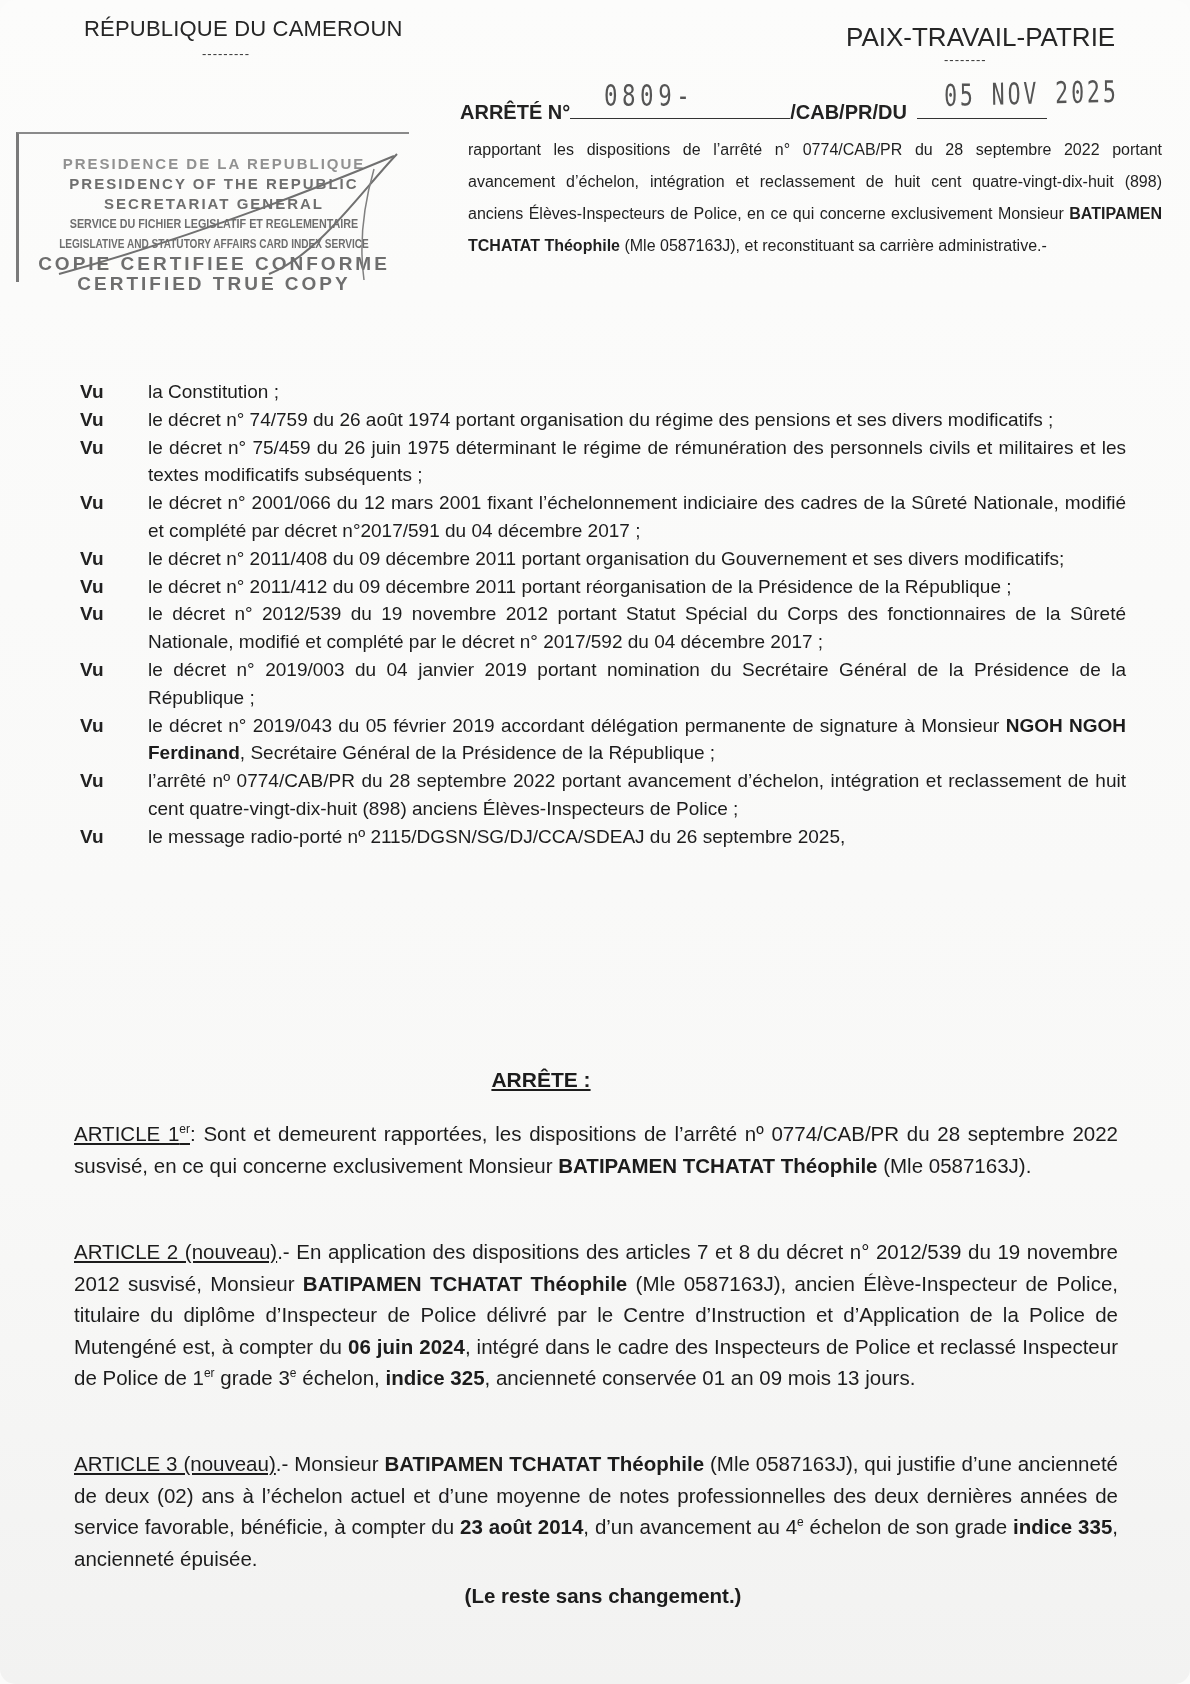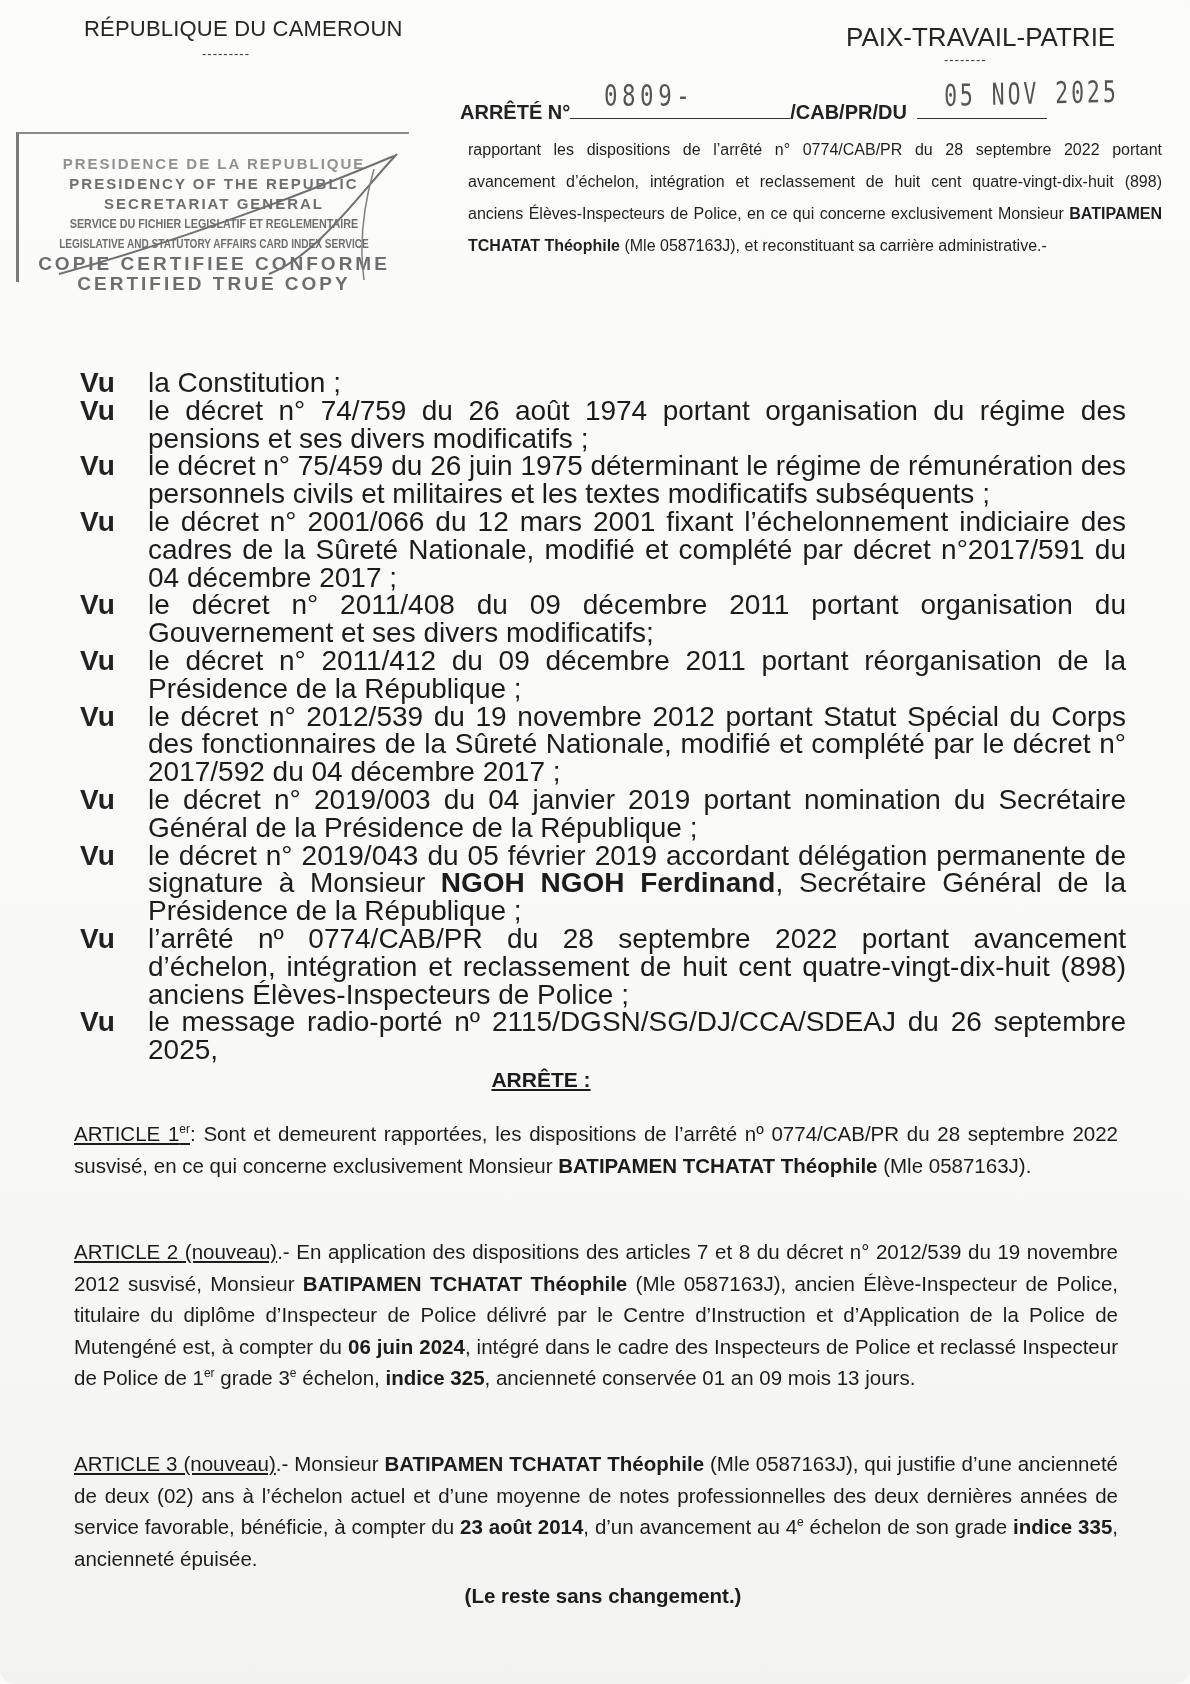--- a/index.html
+++ b/index.html
@@ -36,21 +36,21 @@
   .s7 { font-size:19px; letter-spacing:3px; }
 
   .title-para {
     left:424px; top:134px; width:694px;
     font-size:16px; line-height:32px; text-align:justify; color:#1f1f1f;margin-left:44px;
   }
   .title-para b { font-weight:bold; }
 
   .president { left:0; width:1190px; top:344px; text-align:center; font-size:21px; font-weight:bold; padding-left:150px; box-sizing:border-box; }
 
-  .vu-list { left:80px; top:369px; width:1050px; font-size:28px; line-height:27.8px; }
+  .vu-list { left:80px; top:378px; width:1050px; font-size:19px; line-height:27.8px; }
   .vu-item { display:flex; }
   .vu-label { width:68px; flex:none; font-weight:bold; color:#222; }
   .vu-text { flex:1; text-align:justify; padding-right:4px; }
 
   .arrete-heading { left:0; width:1048px; top:1068px; text-align:center; font-size:21px; font-weight:bold; text-decoration:underline; padding-left:34px; box-sizing:border-box; }
 
   .article { left:74px; width:1044px; font-size:20.5px; line-height:31.5px; text-align:justify; }
   .art-head { text-decoration:underline; }
   .art1 { top:1118px; }
   .art2 { top:1236px; }

